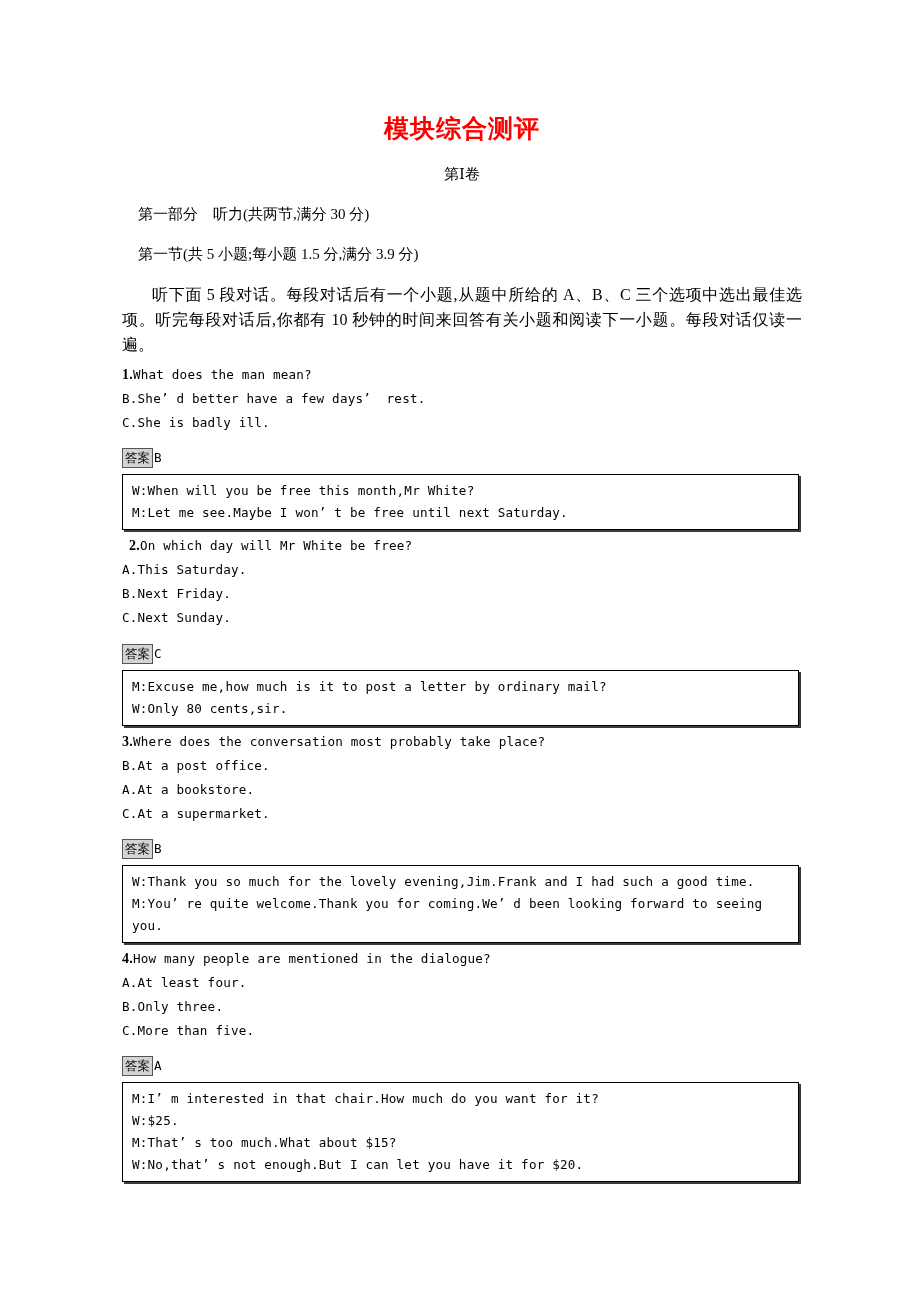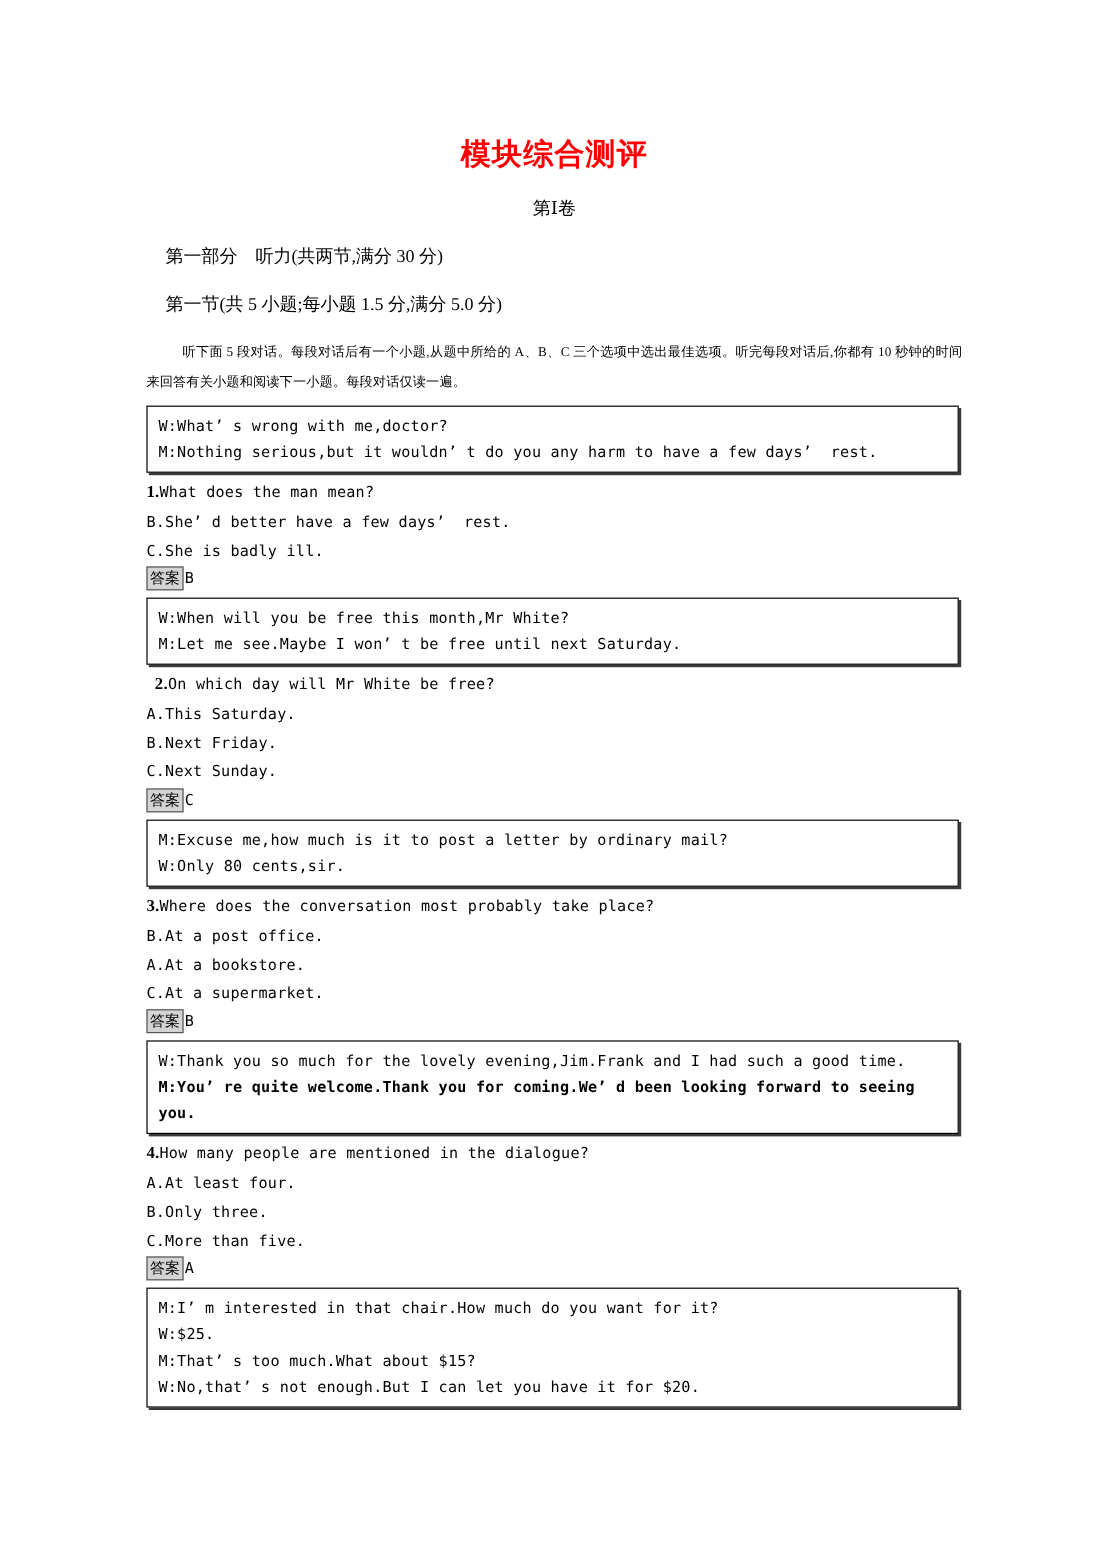--- a/index.html
+++ b/index.html
@@ -57,21 +57,21 @@
 
   
   .section-line {
     font-size: 15px;
     line-height: 24px;
     margin: 16px;
     white-space: pre;
   }
 
   .intro-para {
-    font-size: 11px;
+    font-size: 16px;
     line-height: 25px;
     margin: 0 0 6px 0;
     text-align: justify;
     text-indent: 30px;
     letter-spacing: 0.1px;
   }
 
   
   .dlg-box {
     position: relative;
@@ -84,42 +84,42 @@
     width: 677px;
   }
   .dlg-line {
     font-family: "DejaVu Sans Mono", "Liberation Mono", monospace;
     font-size: 12.6px;
     line-height: 22px;
     white-space: pre-wrap;
     letter-spacing: 0.2px;
     margin: 0;
   }
-  .dlg-line.wrapline { text-indent: 0; font-weight: bold; }
+  .dlg-line.wrapline { text-indent: 0; }
 
   
   .q-line, .opt-line {
     font-family: "DejaVu Sans Mono", "Liberation Mono", monospace;
     font-size: 12.6px;
     line-height: 24px;
     letter-spacing: 0.2px;
     white-space: pre;
     margin: 0;
   }
   .q-line .qnum {
     font-weight: bold;
     font-family: "Liberation Serif", "DejaVu Serif", serif;
     font-size: 14px;
   }
   .q-line.indented { padding-left: 7px; }
 
   
   .ans-row {
     line-height: 22px;
-    margin: 0 0 2px 0;
+    margin: 11px 0 2px 0;
     white-space: nowrap;
   }
   .ans-badge {
     display: inline-block;
     background: #d4d4d4;
     border: 1px solid #555555;
     font-family: "DejaVu Sans", "Liberation Sans", sans-serif;
     font-size: 12.5px;
     line-height: 15px;
     padding: 1px 2px 2px 2px;
@@ -139,29 +139,25 @@
 
 <div class="page">
   <div class="content">
 
     <h1 class="doc-title" style="color:#FF0000;">模块综合测评</h1>
 
 
     <div class="volume">第Ⅰ卷</div>
 
     <div class="section-line">第一部分　听力(共两节,满分 30 分)</div>
-    <div class="section-line">第一节(共 5 小题;每小题 1.5 分,满分 5.0 分)</div>
+    <div class="section-line">第一节(共 5 小题;每小题 1.5 分,满分 3.9 分)</div>
 
     <p class="intro-para">听下面 5 段对话。每段对话后有一个小题,从题中所给的 A、B、C 三个选项中选出最佳选项。听完每段对话后,你都有 10 秒钟的时间来回答有关小题和阅读下一小题。每段对话仅读一遍。</p>
 
     <div class="qblock">
-      <div class="dlg-box">
-        <div class="dlg-line">W:What’ s wrong with me,doctor?</div>
-        <div class="dlg-line">M:Nothing serious,but it wouldn’ t do you any harm to have a few days’  rest.</div>
-      </div>
       <div class="q-line"><span class="qnum">1.</span><span>What does the man mean?</span></div>
       <div class="opt-line">B.She’ d better have a few days’  rest.</div>
       <div class="opt-line">C.She is badly ill.</div>
       <div class="ans-row"><span class="ans-badge">答案</span><span class="ans-val">B</span></div>
     </div>
 
     <div class="qblock">
       <div class="dlg-box">
         <div class="dlg-line">W:When will you be free this month,Mr White?</div>
         <div class="dlg-line">M:Let me see.Maybe I won’ t be free until next Saturday.</div>

